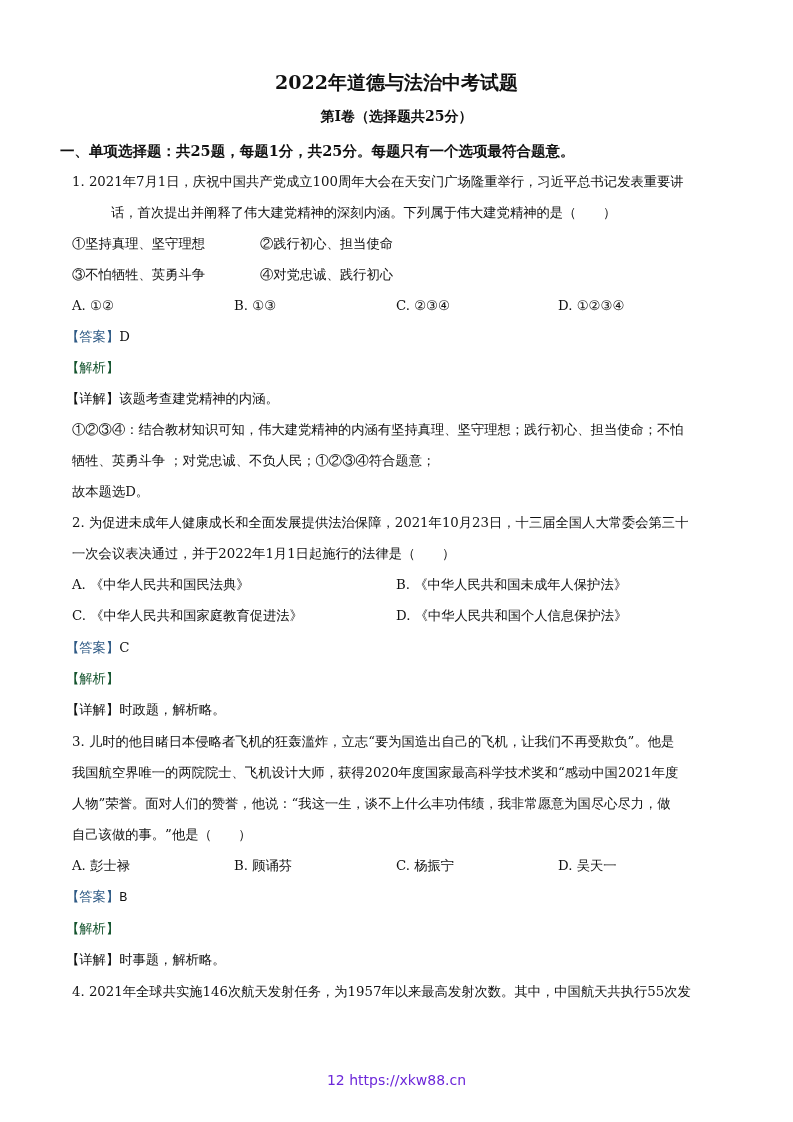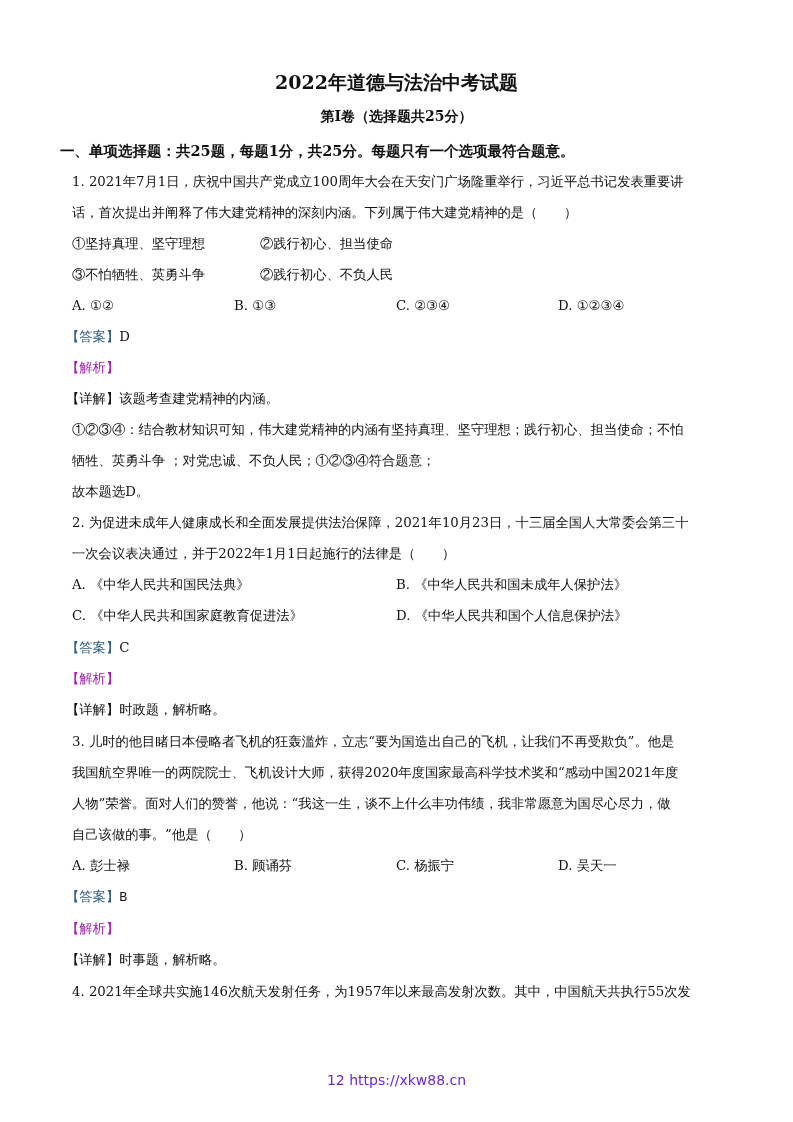--- a/index.html
+++ b/index.html
@@ -17,45 +17,45 @@
     position: absolute; left: 0; width: 793px; top: 108px;
     text-align: center; font-size: 14px; font-weight: bold;
   }
   .line {
     position: absolute; left: 72px; width: 650px;
     font-size: 13.3px; line-height: 20px; white-space: nowrap;
   }
   .section { font-weight: bold; font-size: 14.5px; left: 60px; }
   .opt { position: absolute; }
   .ans-label { color: #2f5a85; }
-  .ana-label { color: #a21caf; }
+  .ana-label { color: #14532d; }
   .footer {
     position: absolute; left: 0; width: 793px; top: 1072px;
     text-align: center; font-family: "DejaVu Sans", sans-serif;
     font-size: 14px; color: #6d28d9;
   }
 </style>
 </head>
 <body>
 
 <div class="page">
   <div class="title">2022年道德与法治中考试题</div>
   <div class="subtitle">第I卷（选择题共25分）</div>
   <div class="line section" style="top:141px;">一、单项选择题：共25题，每题1分，共25分。每题只有一个选项最符合题意。</div>
 
   <div>
     <div class="line" style="top:172px;">1. 2021年7月1日，庆祝中国共产党成立100周年大会在天安门广场隆重举行，习近平总书记发表重要讲</div>
-    <div class="line" style="top:203px;">话，首次提出并阐释了伟大建党精神的深刻内涵。下列属于伟大建党精神的是（　　）</div>
+    <div class="line" style="top:203px;margin-left:39px;">话，首次提出并阐释了伟大建党精神的深刻内涵。下列属于伟大建党精神的是（　　）</div>
     <div class="line" style="top:234px;">
       <span class="opt" style="left:0;">①坚持真理、坚守理想</span>
       <span class="opt" style="left:188px;">②践行初心、担当使命</span>
     </div>
     <div class="line" style="top:265px;">
       <span class="opt" style="left:0;">③不怕牺牲、英勇斗争</span>
-      <span class="opt" style="left:188px;">②践行初心、不负人民</span>
+      <span class="opt" style="left:188px;">④对党忠诚、践行初心</span>
     </div>
     <div class="line" style="top:296px;">
       <span class="opt" style="left:0;">A. ①②</span>
       <span class="opt" style="left:162px;">B. ①③</span>
       <span class="opt" style="left:324px;">C. ②③④</span>
       <span class="opt" style="left:486px;">D. ①②③④</span>
     </div>
     <div class="line" style="top:327px; left:66px;">
       <span class="ans-label">【答案】</span><span>D</span>
     </div>

